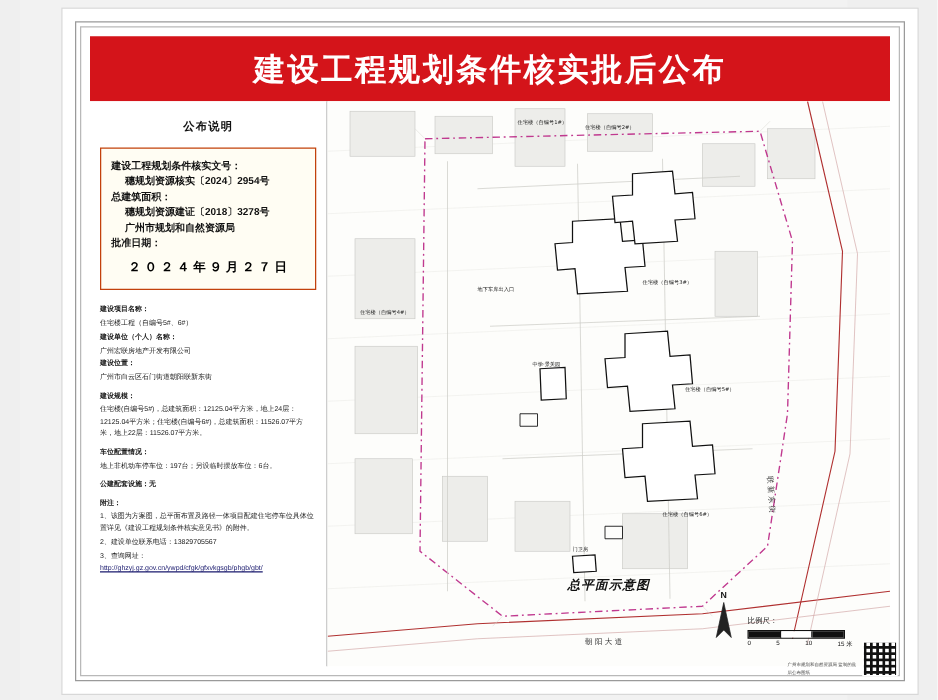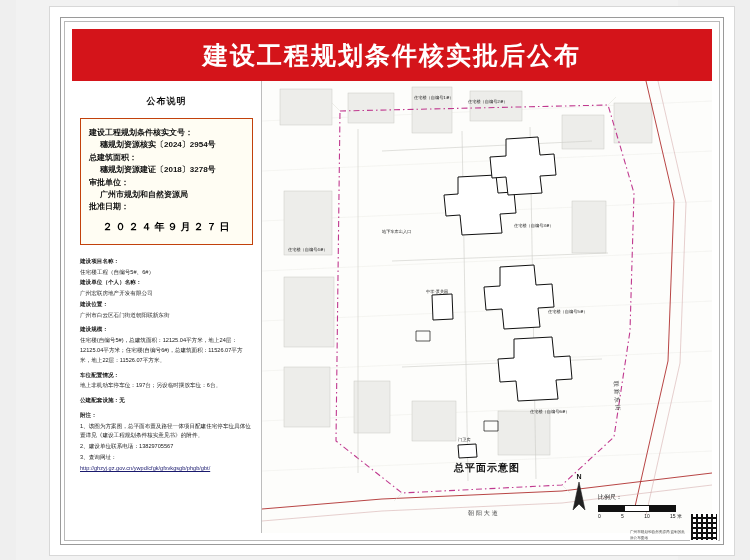--- a/index.html
+++ b/index.html
@@ -73,21 +73,21 @@
   
   #map-area{
     position:absolute;left:212px;top:74px;right:22px;bottom:22px;
     background:#fdfdfb;
     overflow:hidden;
   }
   #map-svg{position:absolute;left:0;top:0;}
   
   #map-caption{
     position:absolute;left:0;right:0;bottom:58px;text-align:center;
-    font-size:10px;font-weight:bold;color:#111;letter-spacing:1px;
+    font-size:10px;font-weight:bold;color:#111;letter-spacing:1px;font-style:italic;
   }
   #legend{
     position:absolute;left:60px;bottom:10px;width:200px;height:44px;
     display:flex;align-items:center;
   }
   #legend-label{
     font-size:8px;font-weight:bold;color:#111;width:14px;line-height:1.4;
     text-align:center;margin-right:8px;
     border:1px solid #999;padding:3px 2px;
   }
@@ -142,21 +142,20 @@
     </div>
 
     <div id="left-col">
       <div id="notice-head">公布说明</div>
 
       <div id="notice-box">
         <div class="nb-line">建设工程规划条件核实文号：</div>
         <div class="nb-sub">穗规划资源核实〔2024〕2954号</div>
         <div class="nb-line">总建筑面积：</div>
         <div class="nb-sub">穗规划资源建证〔2018〕3278号</div>
-        <div class="nb-line">审批单位：</div>
         <div class="nb-sub">广州市规划和自然资源局</div>
         <div class="nb-line">批准日期：</div>
         <div id="notice-date">２０２４年９月２７日</div>
       </div>
 
       <div id="detail-box">
         <div class="d-row d-title">建设项目名称：</div>
         <div class="d-row">住宅楼工程（自编号5#、6#）</div>
         <div class="d-row d-title">建设单位（个人）名称：</div>
         <div class="d-row">广州宏联房地产开发有限公司</div>

